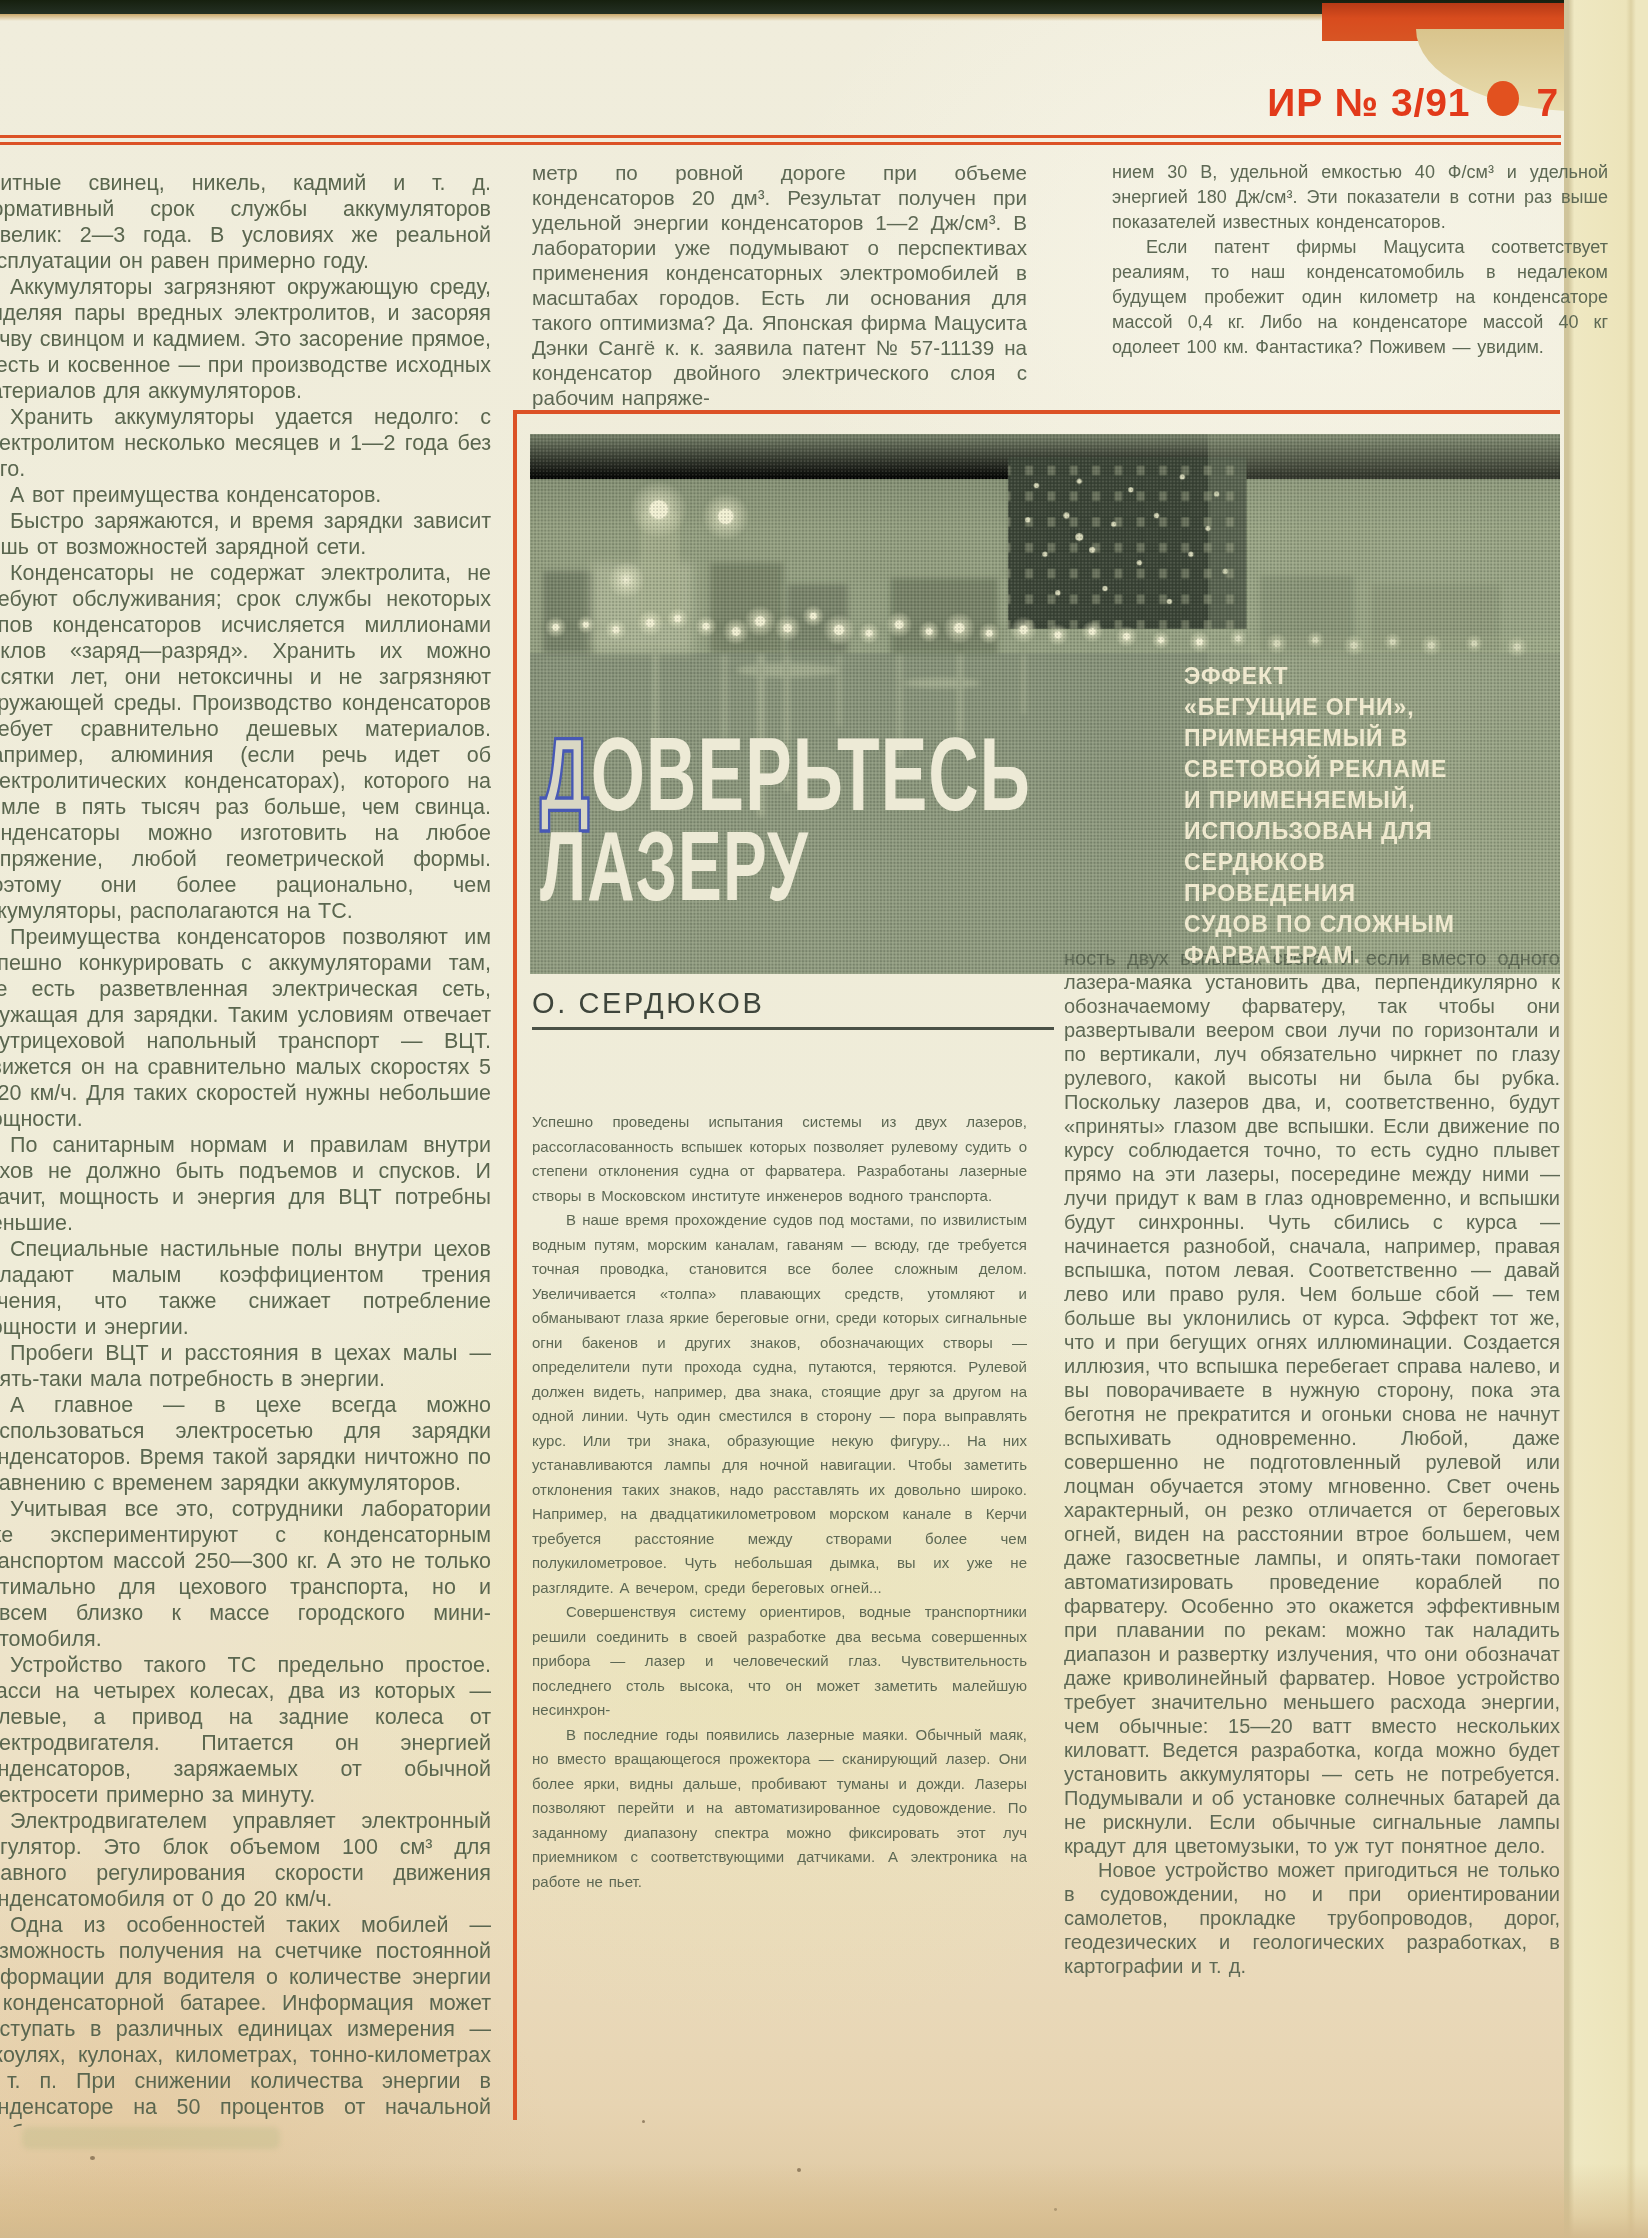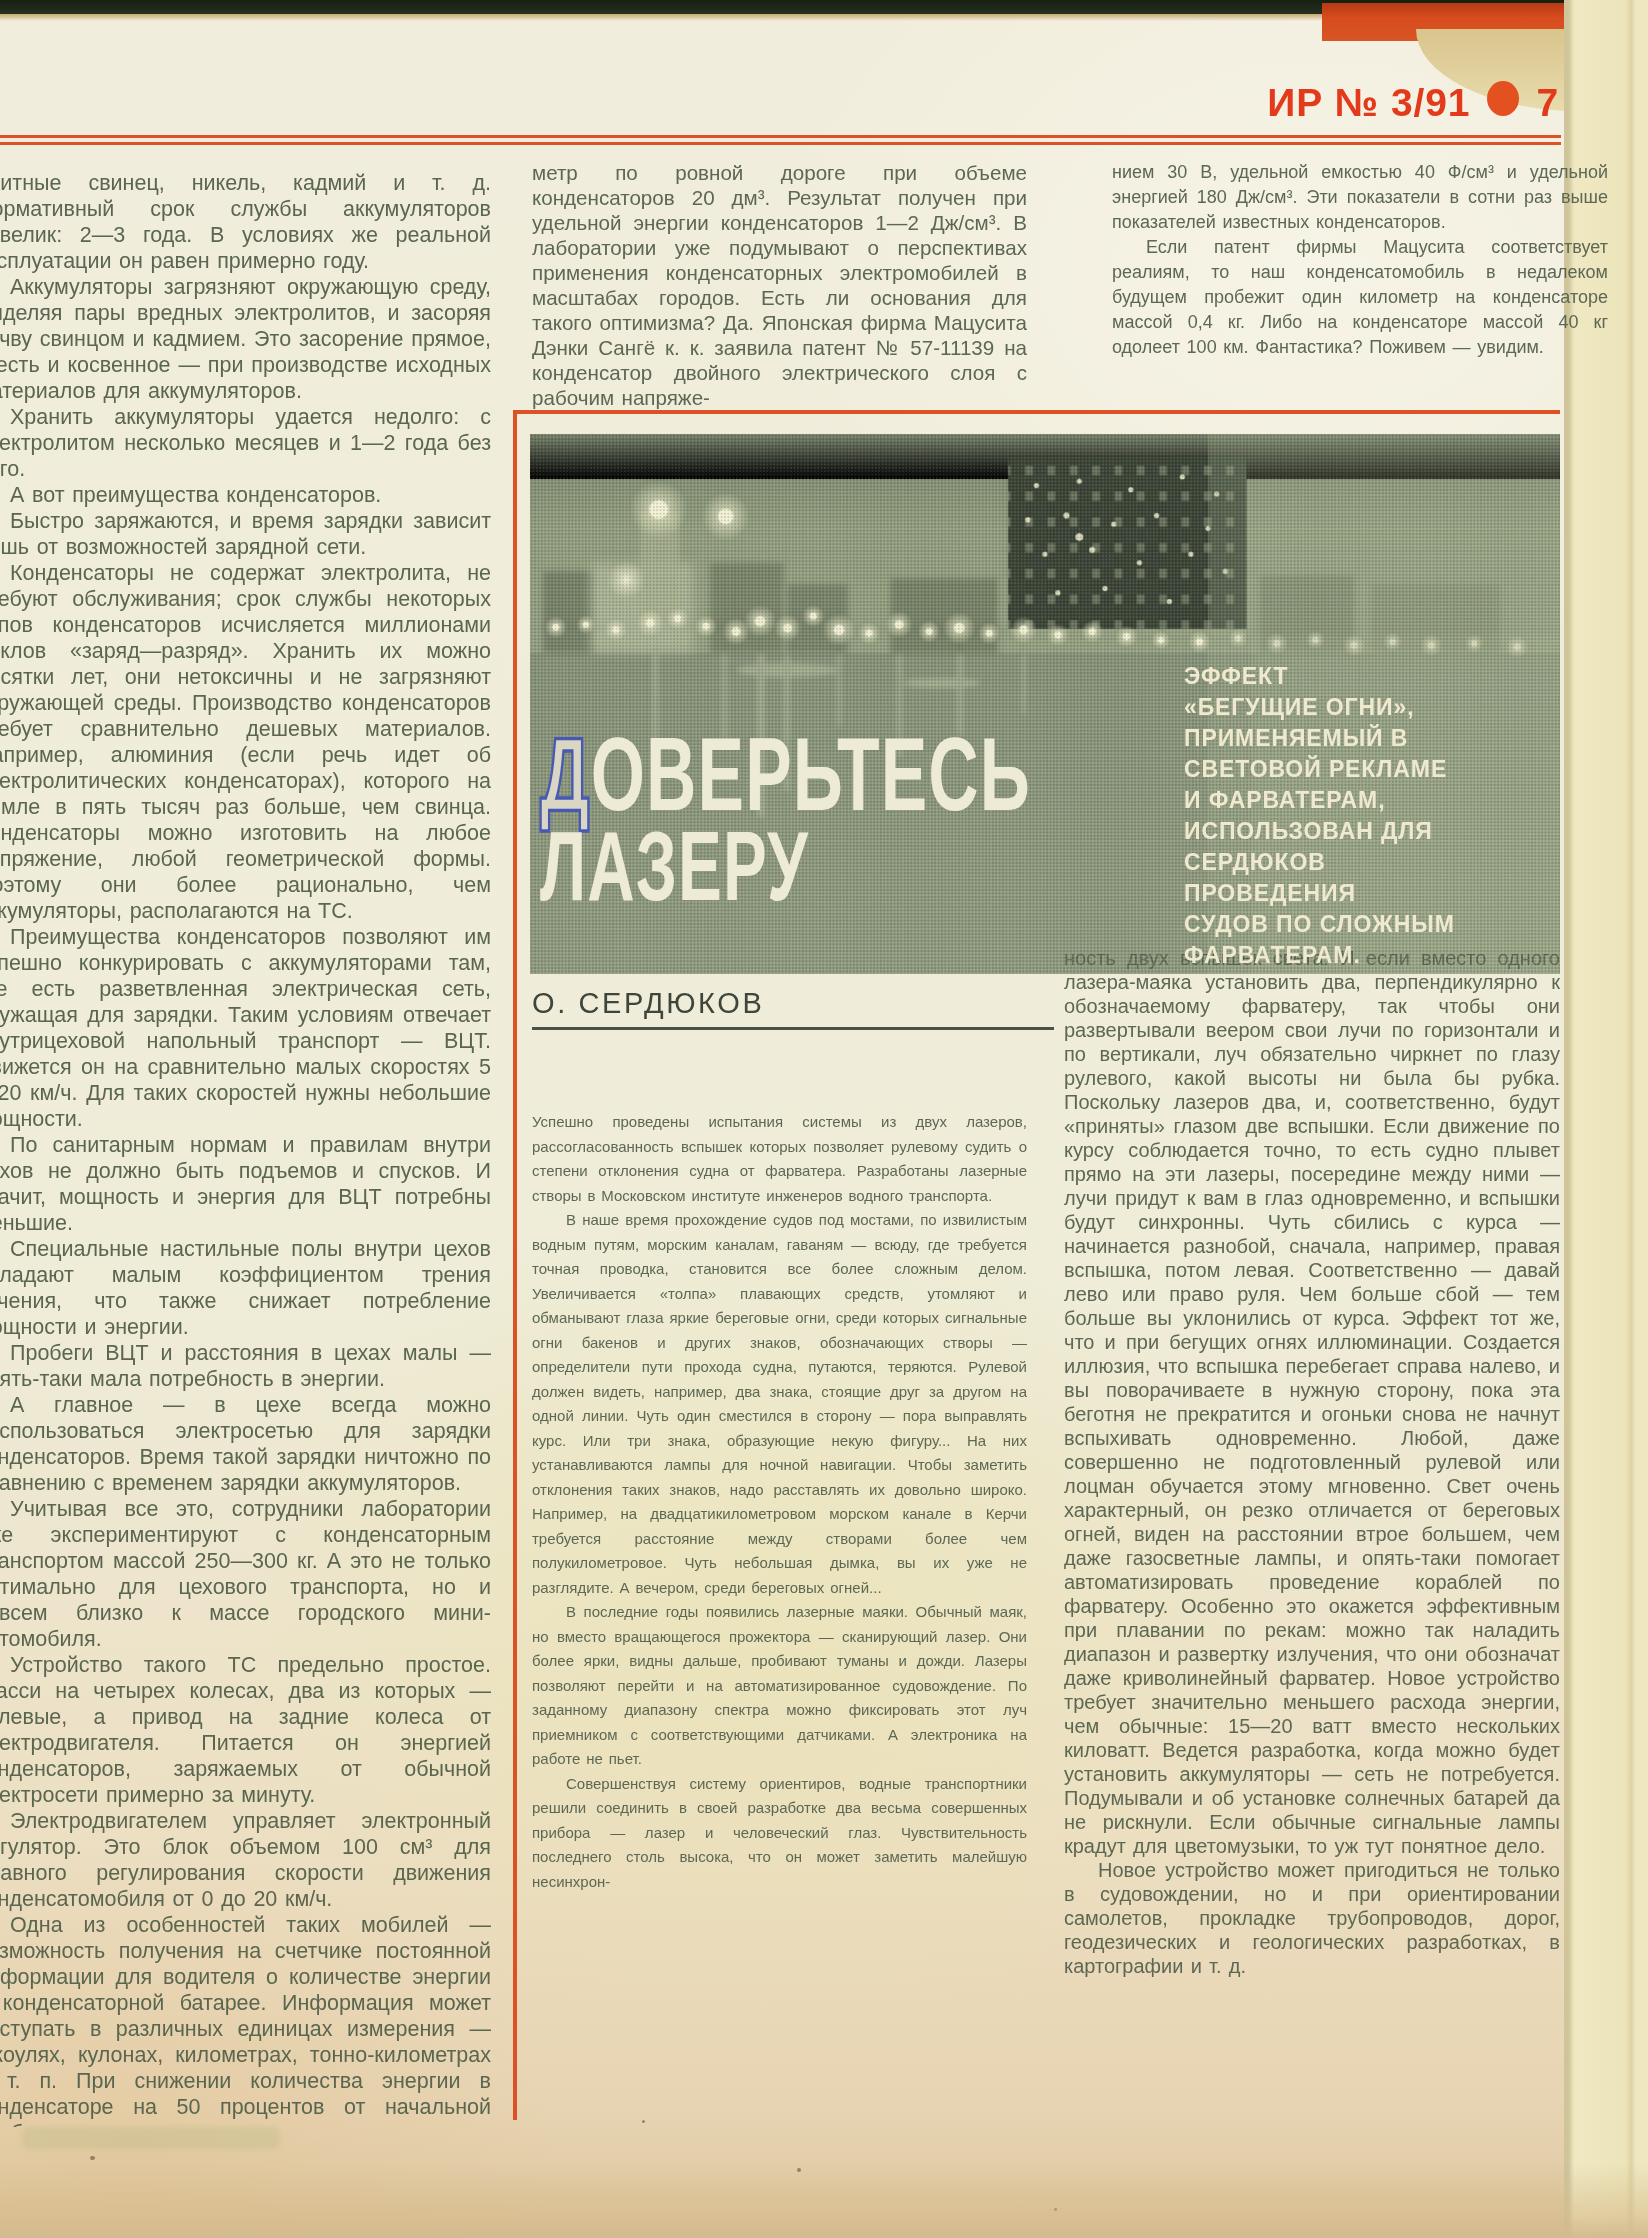--- a/index.html
+++ b/index.html
@@ -286,36 +286,36 @@
     </svg>
 
     <div class="photo-title l1"><span class="initial-d">Д</span><span>ОВЕРЬТЕСЬ</span></div>
     <div class="photo-title l2">ЛАЗЕРУ</div>
 
     <div class="photo-caption">
       <div>ЭФФЕКТ</div>
       <div>«БЕГУЩИЕ ОГНИ»,</div>
       <div>ПРИМЕНЯЕМЫЙ В</div>
       <div>СВЕТОВОЙ РЕКЛАМЕ</div>
-      <div>И ФАРВАТЕРАМ,</div>
+      <div>И ПРИМЕНЯЕМЫЙ,</div>
       <div>ИСПОЛЬЗОВАН ДЛЯ</div>
       <div>СЕРДЮКОВ ПРОВЕДЕНИЯ</div>
       <div>СУДОВ ПО СЛОЖНЫМ</div>
       <div>ФАРВАТЕРАМ.</div>
     </div>
   </div>
 
   <div class="byline">О. СЕРДЮКОВ</div>
   <div class="byline-rule"></div>
 
   <div class="col mid-article">
     <p class="cont">Успешно проведены испытания системы из двух лазеров, рассогласованность вспышек которых позволяет рулевому судить о степени отклонения судна от фарватера. Разработаны лазерные створы в Московском институте инженеров водного транспорта.</p>
     <p>В наше время прохождение судов под мостами, по извилистым водным путям, морским каналам, гаваням — всюду, где требуется точная проводка, становится все более сложным делом. Увеличивается «толпа» плавающих средств, утомляют и обманывают глаза яркие береговые огни, среди которых сигнальные огни бакенов и других знаков, обозначающих створы — определители пути прохода судна, путаются, теряются. Рулевой должен видеть, например, два знака, стоящие друг за другом на одной линии. Чуть один сместился в сторону — пора выправлять курс. Или три знака, образующие некую фигуру... На них устанавливаются лампы для ночной навигации. Чтобы заметить отклонения таких знаков, надо расставлять их довольно широко. Например, на двадцатикилометровом морском канале в Керчи требуется расстояние между створами более чем полукилометровое. Чуть небольшая дымка, вы их уже не разглядите. А вечером, среди береговых огней...</p>
+    <p>Совершенствуя систему ориентиров, водные транспортники решили соединить в своей разработке два весьма совершенных прибора — лазер и человеческий глаз. Чувствительность последнего столь высока, что он может заметить малейшую несинхрон-</p>
     <p>В последние годы появились лазерные маяки. Обычный маяк, но вместо вращающегося прожектора — сканирующий лазер. Они более ярки, видны дальше, пробивают туманы и дожди. Лазеры позволяют перейти и на автоматизированное судовождение. По заданному диапазону спектра можно фиксировать этот луч приемником с соответствующими датчиками. А электроника на работе не пьет.</p>
-    <p>Совершенствуя систему ориентиров, водные транспортники решили соединить в своей разработке два весьма совершенных прибора — лазер и человеческий глаз. Чувствительность последнего столь высока, что он может заметить малейшую несинхрон-</p>
   </div>
   <div class="col right-article">
     <p class="cont">ность двух вспышек света. И если вместо одного лазера-маяка установить два, перпендикулярно к обозначаемому фарватеру, так чтобы они развертывали веером свои лучи по горизонтали и по вертикали, луч обязательно чиркнет по глазу рулевого, какой высоты ни была бы рубка. Поскольку лазеров два, и, соответственно, будут «приняты» глазом две вспышки. Если движение по курсу соблюдается точно, то есть судно плывет прямо на эти лазеры, посередине между ними — лучи придут к вам в глаз одновременно, и вспышки будут синхронны. Чуть сбились с курса — начинается разнобой, сначала, например, правая вспышка, потом левая. Соответственно — давай лево или право руля. Чем больше сбой — тем больше вы уклонились от курса. Эффект тот же, что и при бегущих огнях иллюминации. Создается иллюзия, что вспышка перебегает справа налево, и вы поворачиваете в нужную сторону, пока эта беготня не прекратится и огоньки снова не начнут вспыхивать одновременно. Любой, даже совершенно не подготовленный рулевой или лоцман обучается этому мгновенно. Свет очень характерный, он резко отличается от береговых огней, виден на расстоянии втрое большем, чем даже газосветные лампы, и опять-таки помогает автоматизировать проведение кораблей по фарватеру. Особенно это окажется эффективным при плавании по рекам: можно так наладить диапазон и развертку излучения, что они обозначат даже криволинейный фарватер. Новое устройство требует значительно меньшего расхода энергии, чем обычные: 15—20 ватт вместо нескольких киловатт. Ведется разработка, когда можно будет установить аккумуляторы — сеть не потребуется. Подумывали и об установке солнечных батарей да не рискнули. Если обычные сигнальные лампы крадут для цветомузыки, то уж тут понятное дело.</p>
     <p>Новое устройство может пригодиться не только в судовождении, но и при ориентировании самолетов, прокладке трубопроводов, дорог, геодезических и геологических разработках, в картографии и т. д.</p>
   </div>
 
 </div>
 
 
 </body></html>

